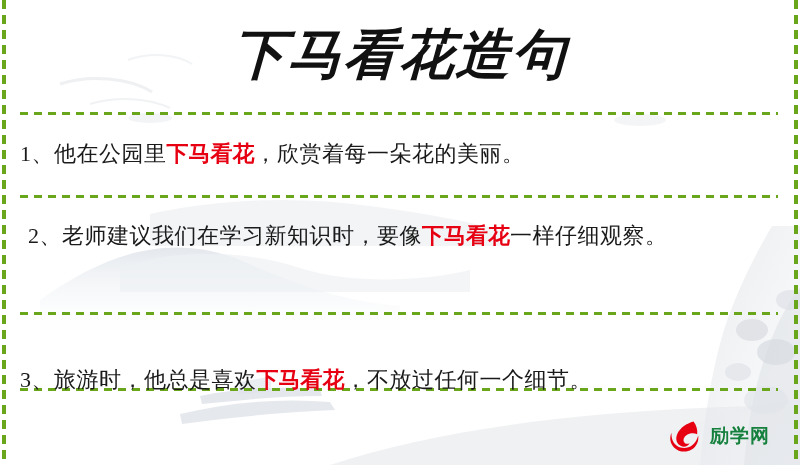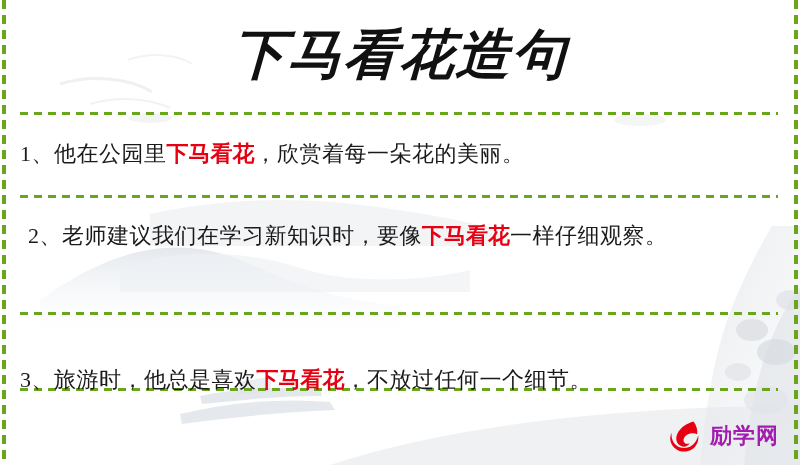--- a/index.html
+++ b/index.html
@@ -123,23 +123,23 @@
     gap: 6px;
   }
   .logo-mark {
     width: 40px;
     height: 40px;
     flex: 0 0 40px;
   }
   .logo-mark svg { display: block; width: 40px; height: 40px; }
   .logo-text {
     font-family: "DejaVu Sans", "Liberation Sans", sans-serif;
-    font-size: 22px;
+    font-size: 19px;
     font-weight: 700;
-    color: #a21caf;
+    color: #15803d;
     letter-spacing: 1px;
     white-space: nowrap;
   }
 </style>
 </head>
 <body>
 
 <div class="page">
 
   <div class="bg-art">

